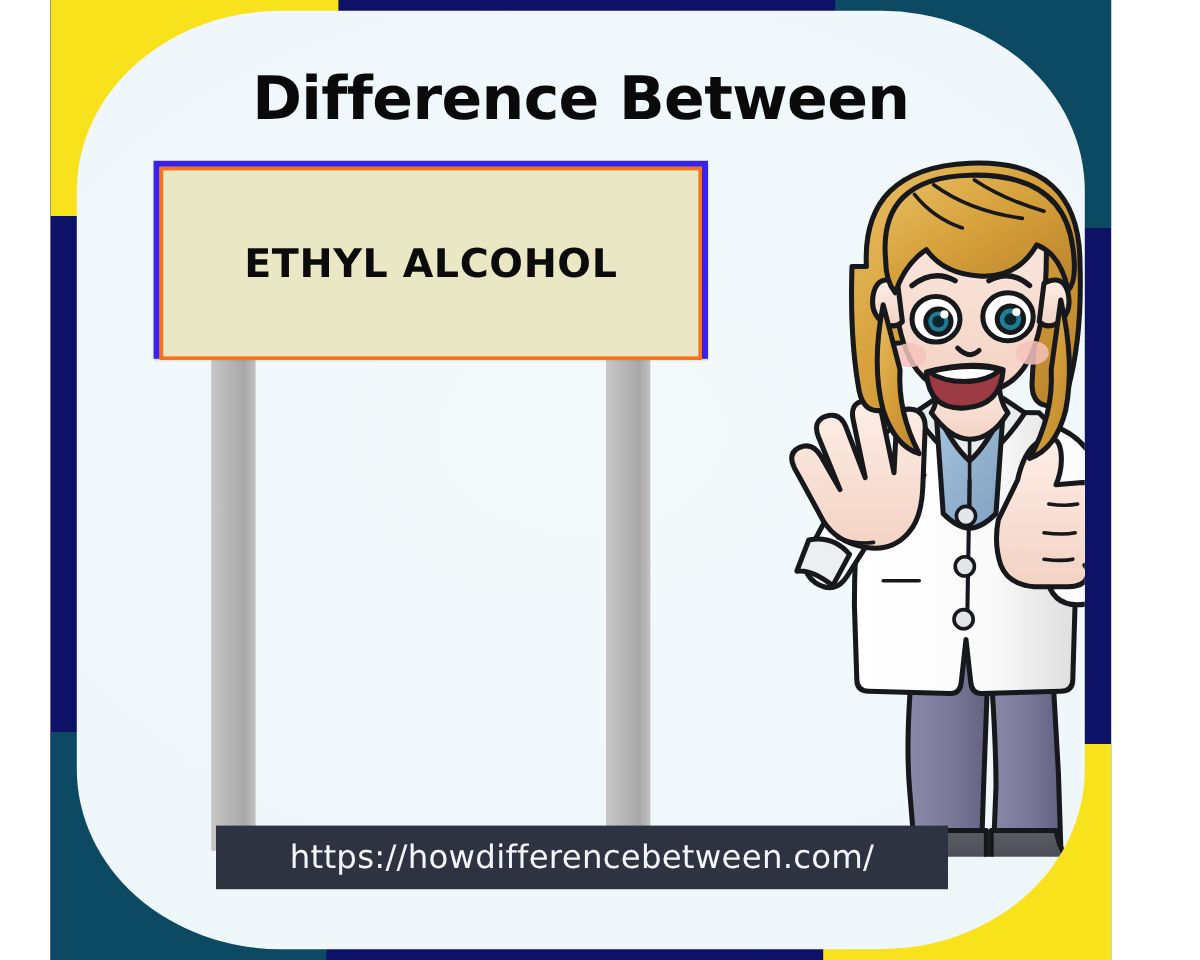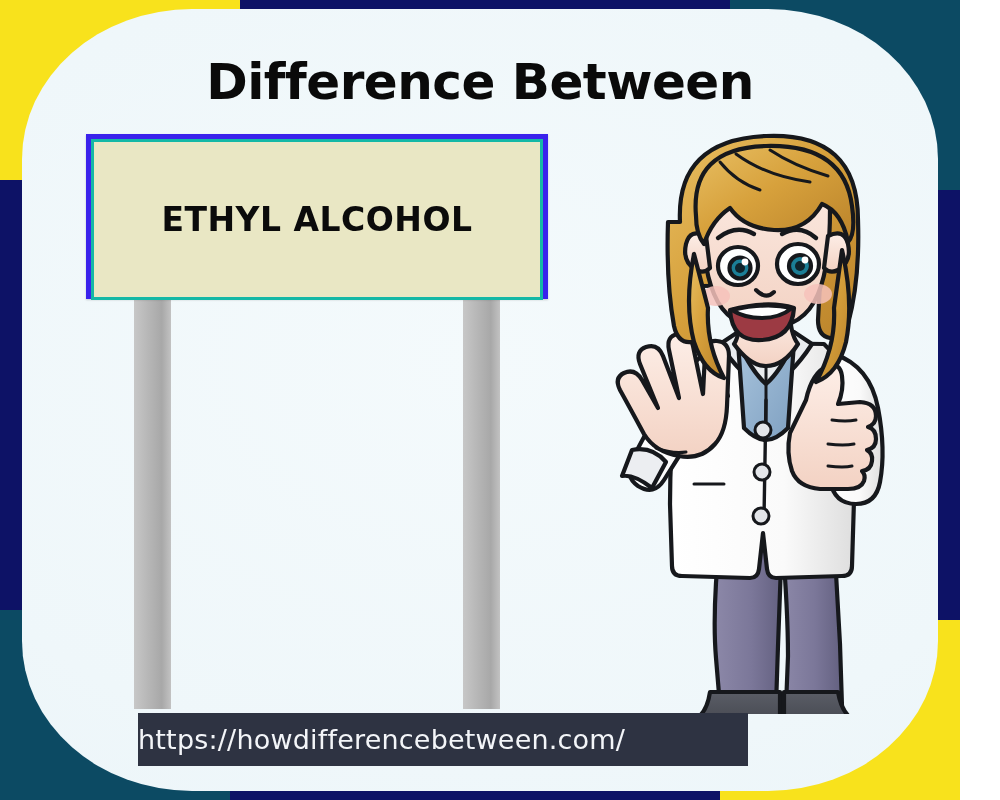--- a/index.html
+++ b/index.html
@@ -3,22 +3,23 @@
 <meta charset="utf-8">
 <style>
   html,body{margin:0;padding:0;}
   body{
     width:1000px;height:800px;overflow:hidden;
     font-family:"Liberation Sans", sans-serif;
     background:#ffffff;
   }
   
   #poster{
-    position:relative;width:960px;height:800px;overflow:hidden;
+    position:relative;width:884px;height:800px;overflow:hidden;
     background:#0d1266;                 
+    margin-left:42px;
   }
   
   .wedge{position:absolute;}
   #wedge-tl{left:0;top:0;width:240px;height:180px;background:#f8e21c;}
   #wedge-tr{right:0;top:0;width:230px;height:190px;background:#0c4a63;}
   #wedge-bl{left:0;bottom:0;width:230px;height:190px;background:#0c4a63;}
   #wedge-br{right:0;bottom:0;width:240px;height:180px;background:#f8e21c;}
 
   
   #card{
@@ -47,38 +48,38 @@
   #post-right{left:441px;top:175px;height:525px;}
 
   
   .board{
     position:absolute;left:64px;width:452px;
     background:#3a22ec;                 
     padding:5px;
     box-shadow:0 1px 2px rgba(0,0,0,.18);
   }
   .board-inner{
-    border:3px solid #14b8a6;
+    border:3px solid #f97316;
     background:#e9e7c4;                 
     height:100%;
     display:flex;align-items:center;justify-content:center;
   }
   #board-top{top:125px;height:155px;}
   #board-bottom{top:305px;height:165px;}
   .board-text{
     font-size:33px;font-weight:bold;color:#0b0b0b;
     letter-spacing:0.5px;text-align:center;
     font-family:"DejaVu Sans","Liberation Sans",sans-serif;
   }
 
   
   #url-banner{
-    position:absolute;left:116px;top:704px;width:610px;height:53px;
+    position:absolute;left:116px;top:679px;width:610px;height:53px;
     background:#2e3342;
-    display:flex;align-items:center;justify-content:flex-start;
+    display:flex;align-items:center;justify-content:center;
   }
   #url-text{
     color:#f3f5f8;font-size:27px;letter-spacing:.2px;
     font-family:"DejaVu Sans","Liberation Sans",sans-serif;
   }
 
   
   #character{position:absolute;left:548px;top:95px;width:400px;height:610px;}
   #character svg{display:block;width:100%;height:100%;}
 </style>

